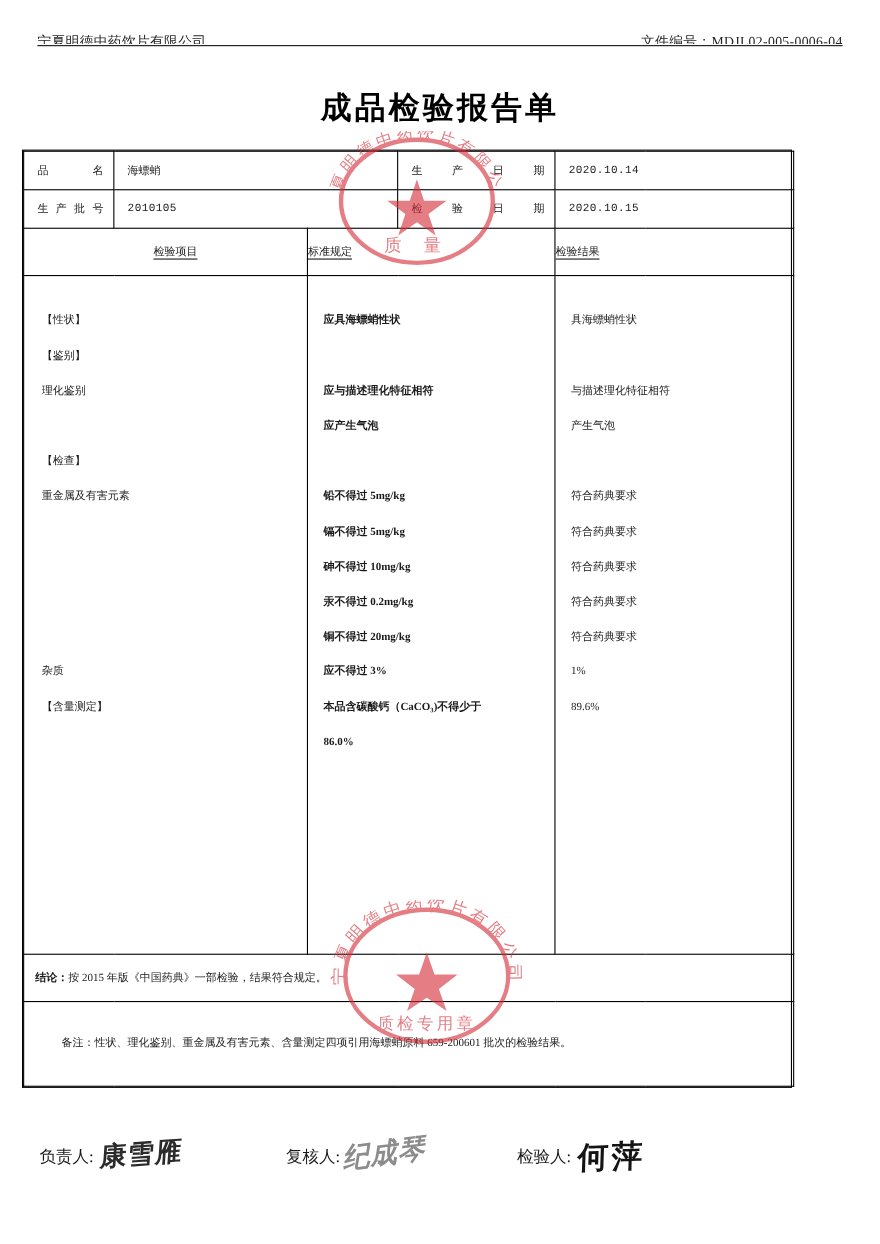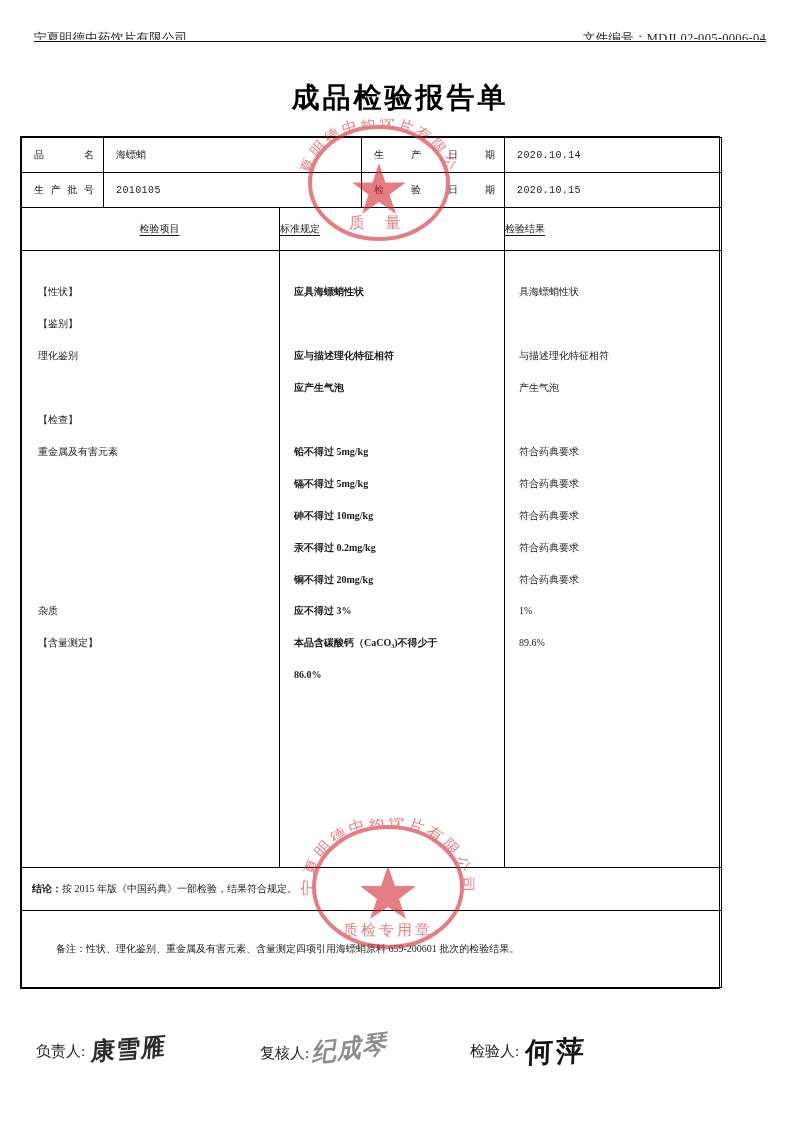--- a/index.html
+++ b/index.html
@@ -185,21 +185,21 @@
   }
   .sig-handwrite {
     display: inline-block;
     transform: rotate(-4deg) skewX(-8deg);
     font-size: 24px;
     font-weight: bold;
     letter-spacing: 1px;
     color: #2b2b2b;
   }
   .sig1 { left: 16px; }
-  .sig2 { left: 240px; align-items: center; }
+  .sig2 { left: 240px; }
   .sig3 { left: 450px; }
   .sig2 .sig-handwrite {
     color: #8c8c8c;
     transform: rotate(-7deg) skewX(-16deg) scale(1.05, 1.12);
     font-size: 23px;
   }
   .sig3 .sig-handwrite {
     color: #141414;
     font-size: 28px;
     transform: rotate(-2deg) skewX(-4deg);

